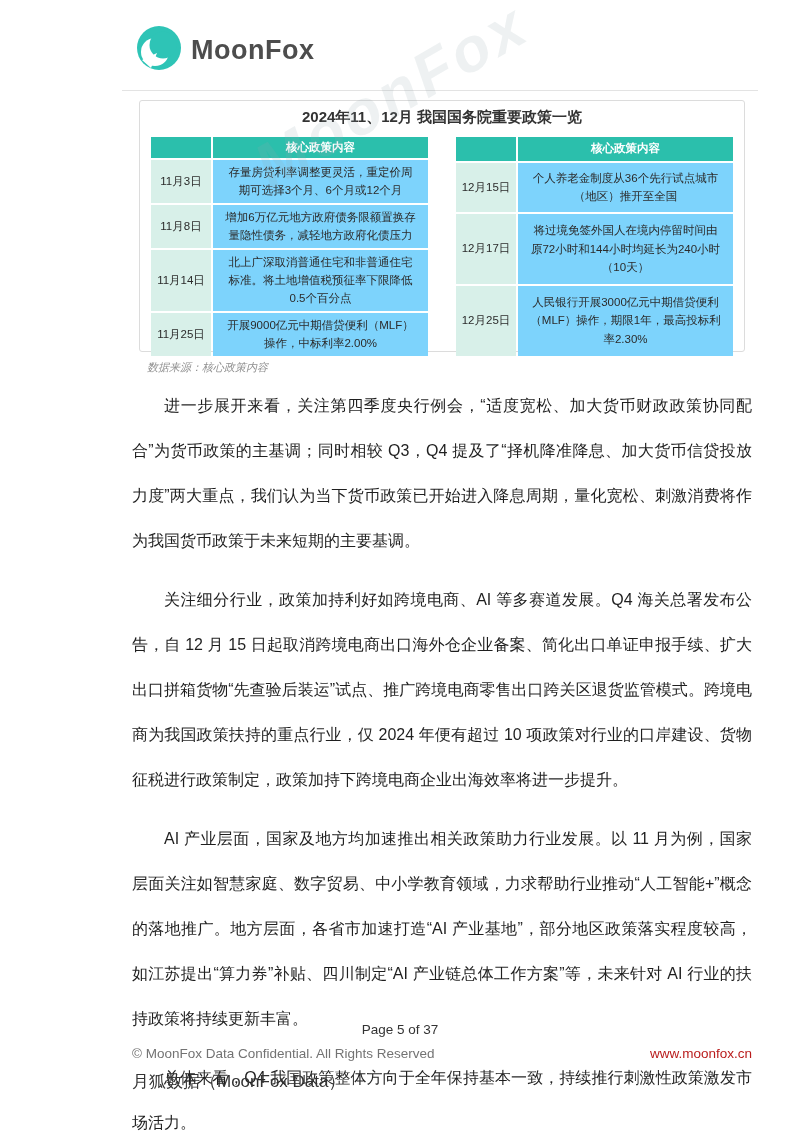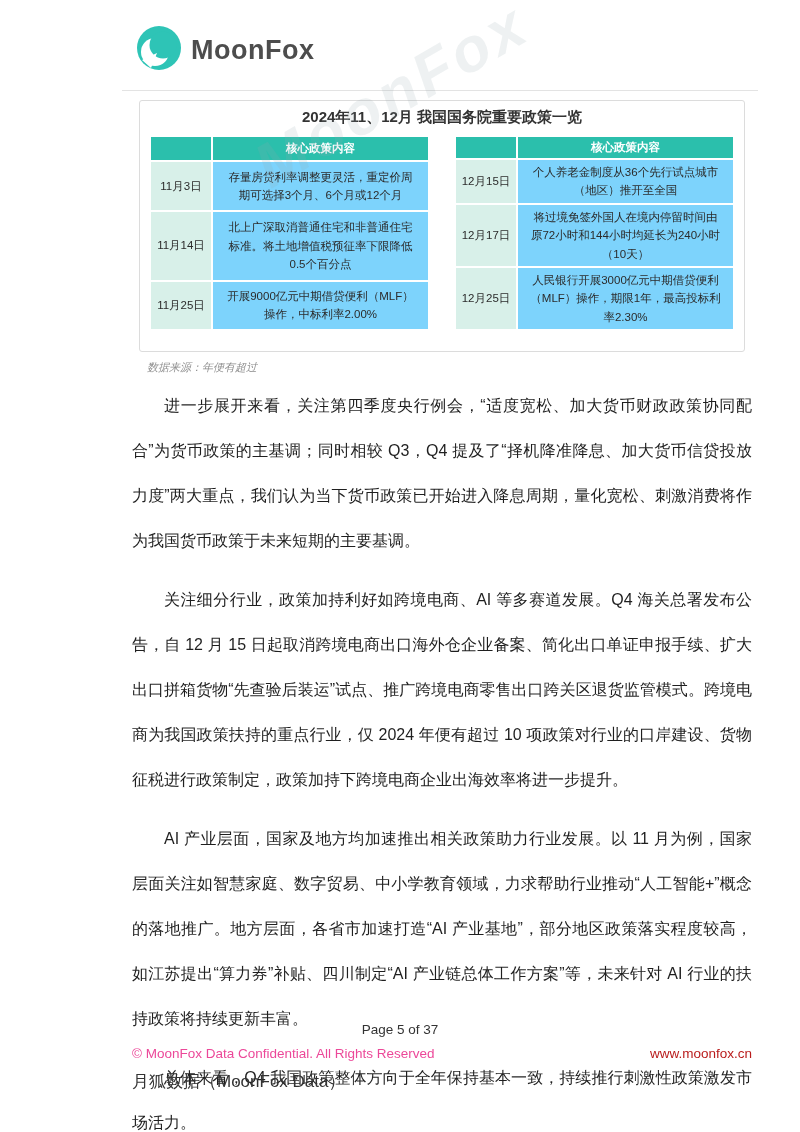--- a/index.html
+++ b/index.html
@@ -40,21 +40,21 @@
   
   .body-text { position:absolute; left:90px; top:383px; width:620px; }
   .body-text p {
     font-size:16px; line-height:45px; color:#1f1f1f;
     text-align:justify; text-indent:2em; margin-bottom:14px;
   }
 
   
   .page-num { position:absolute; left:0; top:1022px; width:100%; text-align:center; font-size:13.5px; color:#333; }
   .footer-row { position:absolute; left:90px; top:1046px; width:620px; display:flex; justify-content:space-between; align-items:center; }
-  .footer-copy { font-size:13.5px; color:#ec4899; }
+  .footer-copy { font-size:13.5px; color:#737373; }
   .footer-site { font-size:13.5px; color:#b91c1c; text-decoration:none; }
   .footer-company { position:absolute; left:90px; top:1070px; font-size:17px; color:#333; }
 </style>
 </head>
 <body>
 
 <div class="page">
 
   <div class="logo-wrap">
     <span>
@@ -88,20 +88,24 @@
         <tbody>
             <tr>
           <td class="hcell"></td>
           <td class="hcell">核心政策内容</td>
         </tr>
         <tr>
           <td class="dcell">11月3日</td>
           <td class="ccell">存量房贷利率调整更灵活，重定价周期可选择3个月、6个月或12个月</td>
         </tr>
         <tr>
+          <td class="dcell">11月8日</td>
+          <td class="ccell">增加6万亿元地方政府债务限额置换存量隐性债务，减轻地方政府化债压力</td>
+        </tr>
+        <tr>
           <td class="dcell">11月14日</td>
           <td class="ccell">北上广深取消普通住宅和非普通住宅标准。将土地增值税预征率下限降低0.5个百分点</td>
         </tr>
         <tr>
           <td class="dcell">11月25日</td>
           <td class="ccell">开展9000亿元中期借贷便利（MLF）操作，中标利率2.00%</td>
         </tr>
       </tbody>
         </table>
 
@@ -128,21 +132,21 @@
           <td class="ccell">人民银行开展3000亿元中期借贷便利（MLF）操作，期限1年，最高投标利率2.30%</td>
         </tr>
       </tbody>
         </table>
 
     </div>
   </div>
 
   <div class="watermark">MoonFox</div>
 
-  <div class="source-note">数据来源：年便有超过</div>
+  <div class="source-note">数据来源：核心政策内容</div>
 
   <div class="body-text">
     <p>进一步展开来看，关注第四季度央行例会，“适度宽松、加大货币财政政策协同配合”为货币政策的主基调；同时相较 Q3，Q4 提及了“择机降准降息、加大货币信贷投放力度”两大重点，我们认为当下货币政策已开始进入降息周期，量化宽松、刺激消费将作为我国货币政策于未来短期的主要基调。</p>
     <p>关注细分行业，政策加持利好如跨境电商、AI 等多赛道发展。Q4 海关总署发布公告，自 12 月 15 日起取消跨境电商出口海外仓企业备案、简化出口单证申报手续、扩大出口拼箱货物“先查验后装运”试点、推广跨境电商零售出口跨关区退货监管模式。跨境电商为我国政策扶持的重点行业，仅 2024 年便有超过 10 项政策对行业的口岸建设、货物征税进行政策制定，政策加持下跨境电商企业出海效率将进一步提升。</p>
     <p>AI 产业层面，国家及地方均加速推出相关政策助力行业发展。以 11 月为例，国家层面关注如智慧家庭、数字贸易、中小学教育领域，力求帮助行业推动“人工智能+”概念的落地推广。地方层面，各省市加速打造“AI 产业基地”，部分地区政策落实程度较高，如江苏提出“算力券”补贴、四川制定“AI 产业链总体工作方案”等，未来针对 AI 行业的扶持政策将持续更新丰富。</p>
     <p>总体来看，Q4 我国政策整体方向于全年保持基本一致，持续推行刺激性政策激发市场活力。</p>
   </div>
 
   <div class="page-num">Page 5 of 37</div>
   <div class="footer-row">

